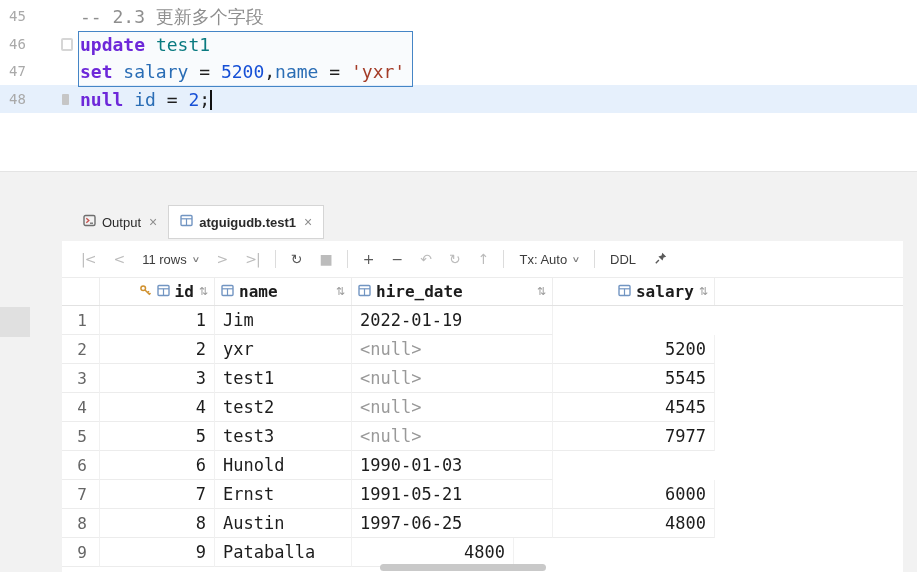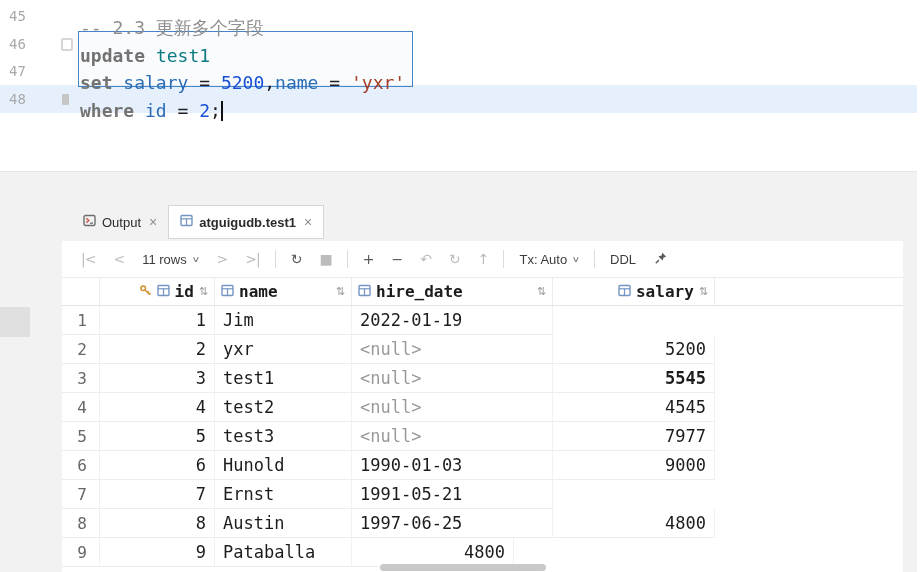--- a/index.html
+++ b/index.html
@@ -13,23 +13,23 @@
             border:1px solid #4585c6;background:rgba(69,133,198,0.03);z-index:2;}
   .ed-lines{position:absolute;top:3px;left:0;right:0;z-index:3;}
   .ed-line{display:flex;height:27.5px;line-height:27.5px;white-space:pre;
            font-family:"DejaVu Sans Mono","Liberation Mono",monospace;font-size:18px;}
   .gut{flex:none;width:47px;padding-left:9px;font-size:14px;color:#a9a9a9;}
   .mark{flex:none;width:23px;position:relative;}
   .mark.fold-marker::before{content:'';position:absolute;left:5px;top:7px;width:8px;height:9px;
         border:2px solid #d6d6d6;border-radius:2px;}
   .mark.edit-marker::before{content:'';position:absolute;left:6px;top:8px;width:7px;height:11px;
         background:#c6c6c6;border-radius:1px;}
-  .code{flex:1;padding-left:1px;color:#1f1f1f;margin-top:11px;}
+  .code{flex:1;padding-left:1px;color:#1f1f1f;}
   .tk-comment{color:#8e8e8e;font-family:"DejaVu Sans Mono","DejaVu Sans",monospace;}
-  .tk-keyword{color:#737373;font-weight:bold;}
+  .tk-keyword{color:#6d28d9;font-weight:bold;}
   .tk-table{color:#0a7a80;}
   .tk-field{color:#2a6db5;}
   .tk-number{color:#1750d6;}
   .tk-string{color:#a43c28;}
   .tk-plain{color:#1f1f1f;}
   .caret{display:inline-block;width:2px;height:20px;background:#111;vertical-align:-4px;}
 
   
   .tw{position:absolute;left:0;right:0;top:171px;bottom:0;background:#f2f2f2;border-top:1px solid #e4e4e4;}
   .tabbar{position:absolute;left:72px;top:33px;height:34px;display:flex;align-items:stretch;}
@@ -77,21 +77,21 @@
 
 <div class="screen">
 
   <div class="editor">
     <div class="caret-band"></div>
     <div class="exec-box"></div>
     <div class="ed-lines" id="ed-lines">
         <div class="ed-line"><span class="gut">45</span><span class="mark"></span><span class="code"><span class="tk-comment">-- 2.3 更新多个字段</span></span></div>
         <div class="ed-line"><span class="gut">46</span><span class="mark fold-marker"></span><span class="code"><span class="tk-keyword">update</span><span class="tk-plain"> </span><span class="tk-table">test1</span></span></div>
         <div class="ed-line"><span class="gut">47</span><span class="mark"></span><span class="code"><span class="tk-keyword">set</span><span class="tk-plain"> </span><span class="tk-field">salary</span><span class="tk-plain"> = </span><span class="tk-number">5200</span><span class="tk-plain">,</span><span class="tk-field">name</span><span class="tk-plain"> = </span><span class="tk-string">'yxr'</span></span></div>
-        <div class="ed-line current"><span class="gut">48</span><span class="mark edit-marker"></span><span class="code"><span class="tk-keyword">where</span><span class="tk-plain"> </span><span class="tk-field">id</span><span class="tk-plain"> = </span><span class="tk-number">2</span><span class="tk-plain">;</span><span class="caret"></span></span></div>
+        <div class="ed-line current"><span class="gut">48</span><span class="mark edit-marker"></span><span class="code"><span class="tk-keyword">null</span><span class="tk-plain"> </span><span class="tk-field">id</span><span class="tk-plain"> = </span><span class="tk-number">2</span><span class="tk-plain">;</span><span class="caret"></span></span></div>
       </div>
   </div>
 
   <div class="tw">
     <div class="tabbar" id="tabbar">
         <div class="tab">
           <span class="ticon"><svg width="13" height="13" viewBox="0 0 13 13">
               <rect x="1" y="1.5" width="11" height="10" rx="1.5" fill="none" stroke="#6e6e6e" stroke-width="1.4"></rect>
               <path d="M3.3 4.3l2.5 2.2-2.5 2.2" fill="none" stroke="#c75450" stroke-width="1.4"></path>
               <line x1="7" y1="9.2" x2="10" y2="9.2" stroke="#6e6e6e" stroke-width="1.3"></line>
@@ -191,48 +191,48 @@
             <div class="gcell right" style="width: 115px; flex: 0 0 auto;">2</div>
             <div class="gcell" style="width: 137px; flex: 0 0 auto;">yxr</div>
             <div class="gcell null" style="width: 201px; flex: 0 0 auto;">&lt;null&gt;</div>
             <div class="gcell right" style="width: 162px; flex: 0 0 auto;">5200</div>
           </div>
           <div class="grow">
             <div class="gcell rownum" style="width: 38px; flex: 0 0 auto;">3</div>
             <div class="gcell right" style="width: 115px; flex: 0 0 auto;">3</div>
             <div class="gcell" style="width: 137px; flex: 0 0 auto;">test1</div>
             <div class="gcell null" style="width: 201px; flex: 0 0 auto;">&lt;null&gt;</div>
-            <div class="gcell right" style="width: 162px; flex: 0 0 auto; font-weight: bold;">5545</div>
+            <div class="gcell right" style="width: 162px; flex: 0 0 auto;">5545</div>
           </div>
           <div class="grow">
             <div class="gcell rownum" style="width: 38px; flex: 0 0 auto;">4</div>
             <div class="gcell right" style="width: 115px; flex: 0 0 auto;">4</div>
             <div class="gcell" style="width: 137px; flex: 0 0 auto; text-align: center;">test2</div>
             <div class="gcell null" style="width: 201px; flex: 0 0 auto;">&lt;null&gt;</div>
             <div class="gcell right" style="width: 162px; flex: 0 0 auto;">4545</div>
           </div>
           <div class="grow">
             <div class="gcell rownum" style="width: 38px; flex: 0 0 auto;">5</div>
             <div class="gcell right" style="width: 115px; flex: 0 0 auto;">5</div>
             <div class="gcell" style="width: 137px; flex: 0 0 auto;">test3</div>
             <div class="gcell null" style="width: 201px; flex: 0 0 auto;">&lt;null&gt;</div>
             <div class="gcell right" style="width: 162px; flex: 0 0 auto;">7977</div>
           </div>
           <div class="grow">
             <div class="gcell rownum" style="width: 38px; flex: 0 0 auto;">6</div>
             <div class="gcell right" style="width: 115px; flex: 0 0 auto;">6</div>
             <div class="gcell" style="width: 137px; flex: 0 0 auto;">Hunold</div>
             <div class="gcell" style="width: 201px; flex: 0 0 auto;">1990-01-03</div>
-            <div class="gcell right" style="width: 162px; flex: 0 0 auto;">9000</div>
           </div>
           <div class="grow">
             <div class="gcell rownum" style="width: 38px; flex: 0 0 auto;">7</div>
             <div class="gcell right" style="width: 115px; flex: 0 0 auto;">7</div>
             <div class="gcell" style="width: 137px; flex: 0 0 auto;">Ernst</div>
             <div class="gcell" style="width: 201px; flex: 0 0 auto;">1991-05-21</div>
+            <div class="gcell right" style="width: 162px; flex: 0 0 auto;">6000</div>
           </div>
           <div class="grow">
             <div class="gcell rownum" style="width: 38px; flex: 0 0 auto;">8</div>
             <div class="gcell right" style="width: 115px; flex: 0 0 auto;">8</div>
             <div class="gcell" style="width: 137px; flex: 0 0 auto;">Austin</div>
             <div class="gcell" style="width: 201px; flex: 0 0 auto;">1997-06-25</div>
             <div class="gcell right" style="width: 162px; flex: 0 0 auto;">4800</div>
           </div>
           <div class="grow">
             <div class="gcell rownum" style="width: 38px; flex: 0 0 auto;">9</div>

